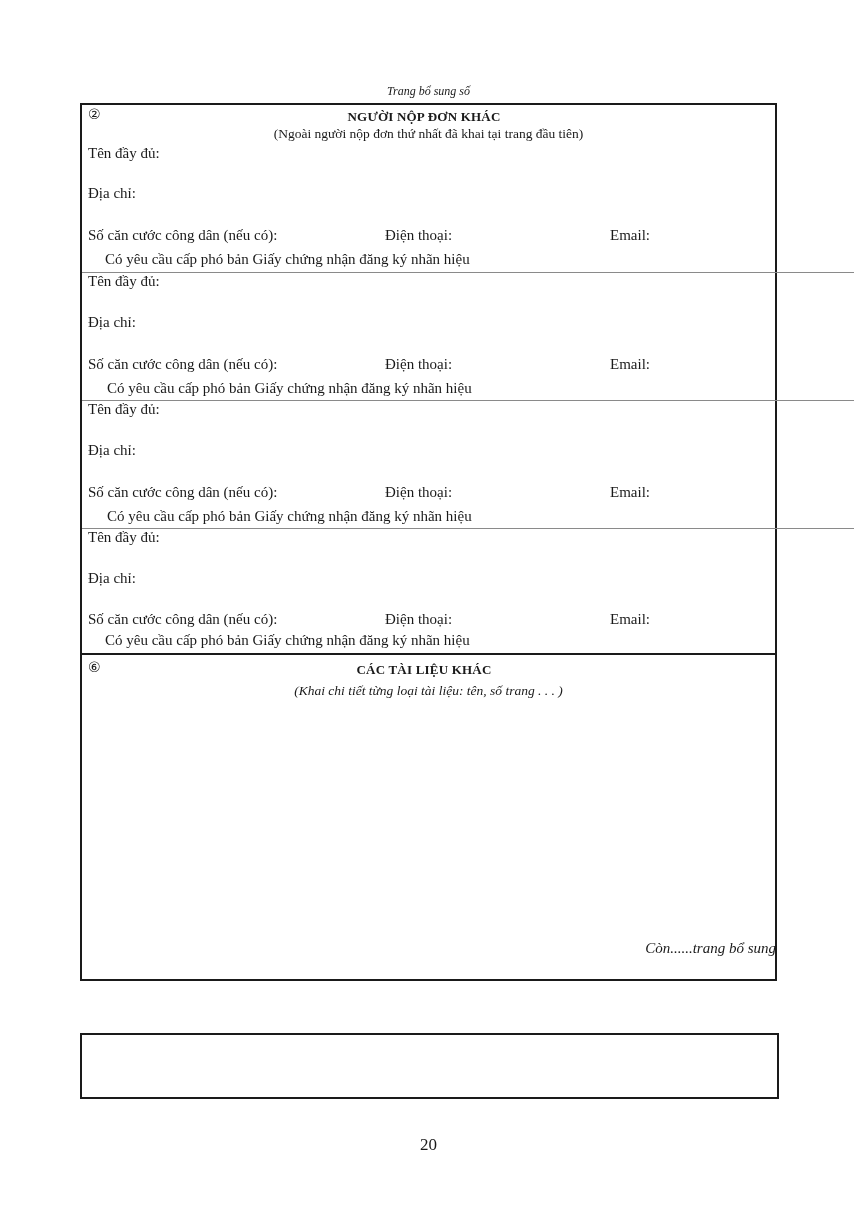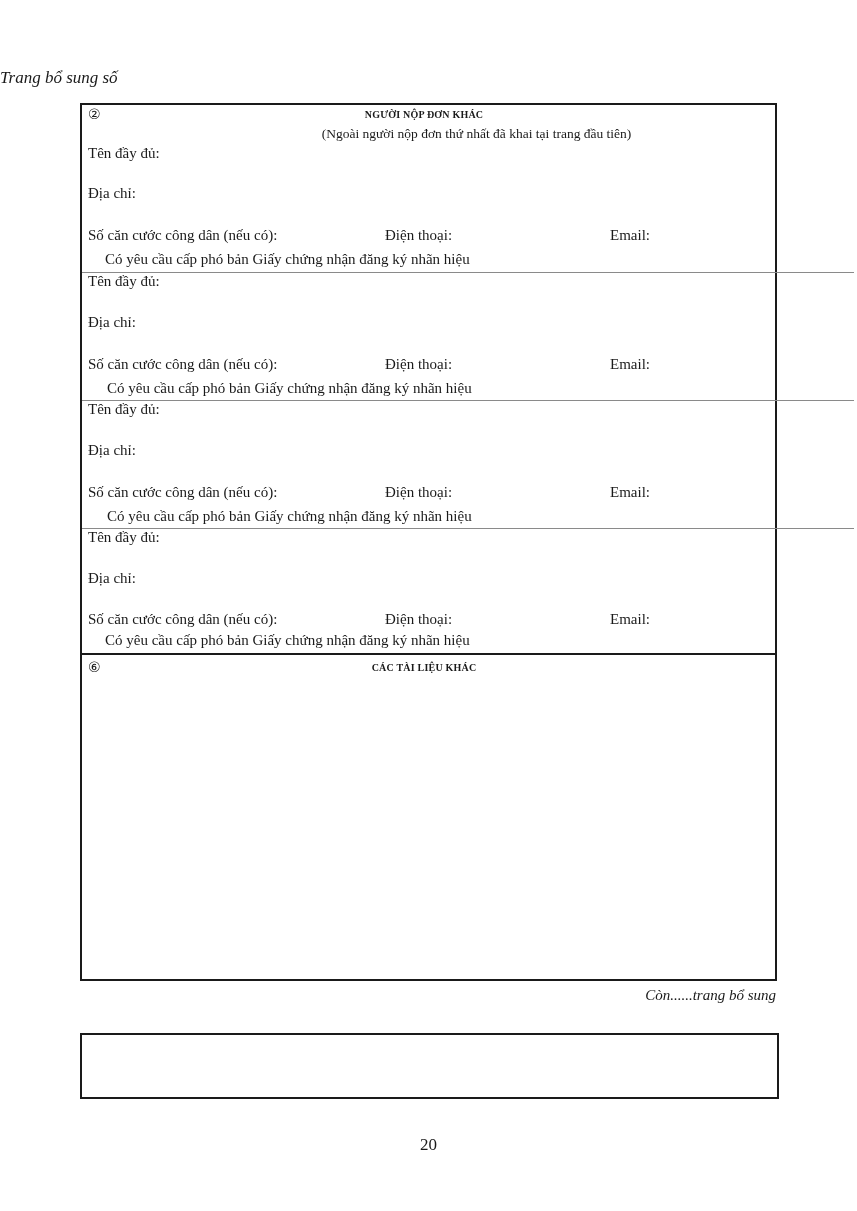--- a/index.html
+++ b/index.html
@@ -1,48 +1,48 @@
 <!DOCTYPE html>
 <html><head>
 <meta charset="utf-8">
 <style>
   html, body { margin: 0; padding: 0; background: #ffffff; }
   body {
     width: 857px; height: 1211px; position: relative; overflow: hidden;
     font-family: "Liberation Serif", "DejaVu Serif", serif; color: #1a1a1a;
   }
   .page-heading {
-    position: absolute; top: 68px; left: 0; width: 857px; 
-    font-style: italic; font-size: 17px;
+    position: absolute; top: 84px; left: 0; width: 857px; text-align: center;
+    font-style: italic; font-size: 12px;
   }
   .main-box {
     position: absolute; left: 80px; top: 103px; width: 693px; height: 874px;
     border: 2px solid #1a1a1a;
   }
   .applicants-section { position: absolute; left: 0; top: 0; width: 693px; height: 548px; }
   .sec-num {
     position: absolute; left: 6px; font-family: "DejaVu Sans", sans-serif; font-size: 14px;
   }
   .sec-title {
     position: absolute; left: 0; width: 684px; text-align: center;
-    font-weight: bold; font-size: 10px; letter-spacing: 0.2px;
+    font-weight: bold; font-size: 13px; letter-spacing: 0.2px;
   }
   .sec-subtitle {
-    position: absolute; left: 0; width: 693px; text-align: center; font-size: 13.5px; padding-left: 48px;
+    position: absolute; left: 0; width: 693px; text-align: center; font-size: 13.5px;
   }
   .applicant-block { position: absolute; left: 0; width: 772px; height: 128px; }
   .applicant-block.divided { border-top: 1px solid #8a8a8a; }
   .field { position: absolute; font-size: 15px; white-space: nowrap; }
   .others-section {
     position: absolute; left: 0; top: 548px; width: 693px; height: 326px;
     border-top: 2px solid #1a1a1a;
   }
   .sec-subtitle.italic { font-style: italic; }
   .continued-note {
-    position: absolute; top: 987px; right: 81px; font-style: italic; font-size: 15px;
+    position: absolute; top: 940px; right: 81px; font-style: italic; font-size: 15px;
   }
   .sign-box {
     position: absolute; left: 80px; top: 1033px; width: 695px; height: 62px;
     border: 2px solid #1a1a1a;
   }
   .sign-label { position: absolute; left: 10px; top: 12px; font-size: 15px; }
   .sign-num { font-family: "DejaVu Sans", sans-serif; font-size: 14px; }
   .page-number {
     position: absolute; top: 1135px; left: 0; width: 857px; text-align: center; font-size: 17px;
   }
@@ -91,20 +91,21 @@
       <div class="field" style="left:6px;top:82px;">Số căn cước công dân (nếu có):</div>
       <div class="field" style="left:303px;top:82px;">Điện thoại:</div>
       <div class="field" style="left:528px;top:82px;">Email:</div>
       <div class="field" style="left:23px;top:103px;">Có yêu cầu cấp phó bản Giấy chứng nhận đăng ký nhãn hiệu</div>
     </div>
   </div>
 
   <div class="others-section">
     <div class="sec-num" style="top:4px;">⑥</div>
     <div class="sec-title" style="top:7px;">CÁC TÀI LIỆU KHÁC</div>
+    <div class="sec-subtitle italic" style="top:28px;">(Khai chi tiết từng loại tài liệu: tên, số trang . . . )</div>
     <div style="position:absolute;left:6px;top:50px;width:680px;height:270px;"></div>
   </div>
 </div>
 
 <div class="continued-note">Còn......trang bổ sung</div>
 
 <div class="sign-box">
   <div style="position:absolute;left:6px;top:34px;width:680px;height:24px;"></div>
 </div>
 

